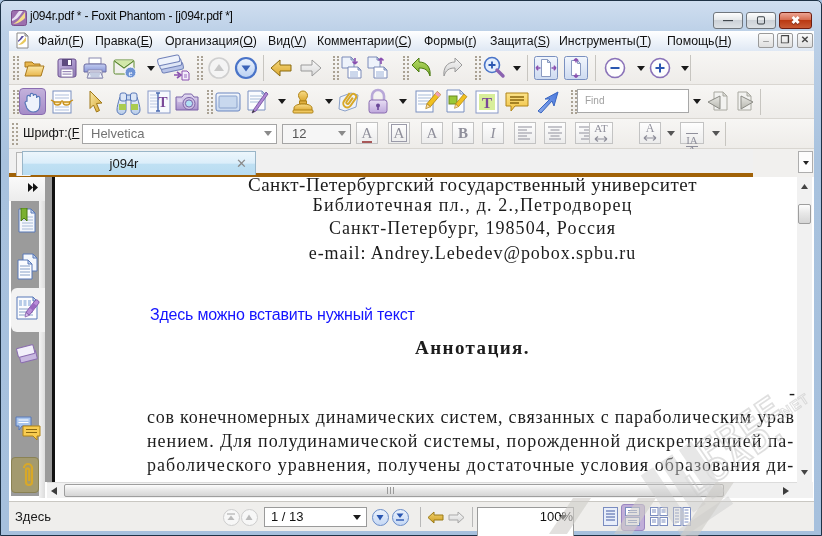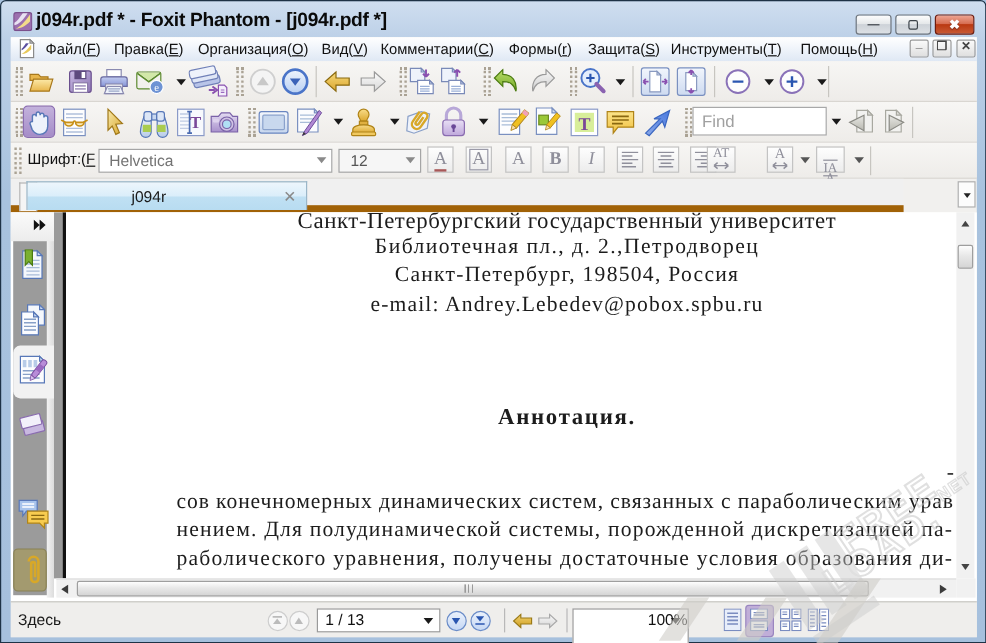--- a/index.html
+++ b/index.html
@@ -3,21 +3,21 @@
 <meta charset="utf-8">
 <style>
 html,body{margin:0;padding:0;}
 body{width:822px;height:536px;overflow:hidden;position:relative;
   font-family:"Liberation Sans",sans-serif;background:#a9c3e0;}
 #win{position:absolute;left:0;top:0;width:822px;height:536px;
   background:linear-gradient(180deg,#cfdef0 0%,#bcd0e7 6%,#a8c2de 30%,#a6c0dd 100%);
   border:1px solid #1e3246;border-radius:5px 5px 0 0;box-sizing:border-box;}
 
 #titlebar{position:absolute;left:0;top:0;width:822px;height:30px;}
-#apptitle{position:absolute;left:29px;top:8px;font-size:16px;font-weight:700;color:#0a0a0a;letter-spacing:-0.25px;}
+#apptitle{position:absolute;left:29px;top:8px;font-size:12px;font-weight:400;color:#0a0a0a;letter-spacing:-0.25px;}
 #appicon{position:absolute;left:10px;top:9px;width:16px;height:16px;}
 .wbtn{position:absolute;top:11px;height:17px;border-radius:3px;box-sizing:border-box;}
 #btnmin{left:712px;width:30px;background:linear-gradient(180deg,#fdfdfd,#e5e8ea 45%,#cdd2d8 50%,#dde1e5);border:1px solid #70767d;}
 #btnmax{left:745px;width:30px;background:linear-gradient(180deg,#fdfdfd,#e5e8ea 45%,#cdd2d8 50%,#dde1e5);border:1px solid #70767d;}
 #btncls{left:778px;width:33px;background:linear-gradient(180deg,#eda493,#d66e52 45%,#ba3912 50%,#c85a35);border:1px solid #6e1d10;}
 .wbtn span{position:absolute;left:0;right:0;text-align:center;color:#3c4349;font-weight:700;}
 
 #inner{position:absolute;left:8px;top:30px;width:805px;height:500px;background:#f1f0ee;}
 
 #menubar{position:absolute;left:0;top:0;width:805px;height:20px;
@@ -37,21 +37,21 @@
 .vsep{position:absolute;width:1px;background:#c7c5c0;}
 .ico{position:absolute;}
 .dd{position:absolute;width:0;height:0;border-left:4px solid transparent;border-right:4px solid transparent;border-top:5px solid #1a1a1a;}
 
 .combo{position:absolute;background:#fff;border:1px solid #a5a5a5;box-sizing:border-box;font-size:13px;color:#737373;}
 .combo .ca{position:absolute;right:4px;top:6px;width:0;height:0;border-left:4px solid transparent;border-right:4px solid transparent;border-top:5px solid #8a8a8a;}
 .fbtn{position:absolute;top:3px;width:22px;height:22px;background:linear-gradient(180deg,#fefefe,#ececec);
   border:1px solid #c3c3c3;box-sizing:border-box;color:#8f8f9b;
   font-family:"Liberation Serif",serif;font-size:15px;text-align:center;line-height:20px;}
 
-#tabbar{position:absolute;left:0;top:118px;width:744px;height:28px;background:#f0f0f0;border-bottom:6px solid #a16207;box-sizing:border-box;}
+#tabbar{position:absolute;left:0;top:118px;width:744px;height:28px;background:#f0f0f0;border-bottom:4px solid #a16207;box-sizing:border-box;}
 #tabnotch{position:absolute;left:7px;top:3px;width:13px;height:23px;background:#f5f5f5;border:1px solid #b5b5b5;border-bottom:none;}
 #tab1{position:absolute;left:13px;top:2px;width:234px;height:24px;padding-right:30px;box-sizing:border-box;
   background:linear-gradient(180deg,#f0f8fc,#d8eef8 55%,#bfe2f3 60%,#bado f0);
   background:linear-gradient(180deg,#edf6fc 0%,#dbeefa 48%,#bfe0f3 54%,#b8dcf1 100%);
   border:1px solid #9ab6c8;border-bottom:none;font-size:13px;color:#1a1a1a;text-align:center;line-height:24px;}
 #tabdd{position:absolute;left:789px;top:2px;width:15px;height:22px;background:#fcfcfc;border:1px solid #adadad;box-sizing:border-box;}
 
 #main{position:absolute;left:0;top:146px;width:805px;height:324px;background:#fff;}
 #sidetop{position:absolute;left:0;top:0;width:36px;height:24px;background:linear-gradient(180deg,#fafafa,#ececec);}
 #sidebar{position:absolute;left:2px;top:24px;width:28px;height:295px;background:#9b9b9b;}
@@ -428,21 +428,21 @@
       <svg class="ico" style="left:525px;top:4px;" width="28" height="26" viewBox="0 0 28 26">
           <path d="M4 22 L16 10 L11 10 L24 3 L20 17 L18 12 L7 24 Z" fill="url(#gar)" stroke="#3a66c0"></path>
           <defs>
             <linearGradient id="gar" x1="0" y1="1" x2="1" y2="0">
               <stop offset="0" stop-color="#8aa8e8"></stop>
               <stop offset="1" stop-color="#4a7ae0"></stop>
             </linearGradient>
           </defs>
         </svg>
       <div class="grip" style="left:562px;top:5px;height:24px;"></div>
-      <div style="position:absolute;left:568px;top:4px;width:112px;height:24px;background:#fff;border:1px solid #a8a8a8;box-sizing:border-box;color:#a0a0a0;font-size:14px;line-height:22px;padding-left:7px;">Find</div>
+      <div style="position:absolute;left:568px;top:4px;width:112px;height:24px;background:#fff;border:1px solid #a8a8a8;box-sizing:border-box;color:#a0a0a0;font-size:10px;line-height:22px;padding-left:7px;">Find</div>
       <div class="dd" style="left:684px;top:14px;"></div>
       <svg class="ico" style="left:695px;top:4px;" width="26" height="26" viewBox="0 0 26 26">
           <path d="M10 3 h9 l4 4 v14 h-13 z" fill="#f2f2f0" stroke="#a8a8a0"></path>
           <path d="M19 3 l4 4 h-4 z" fill="#ddddd8" stroke="#a8a8a0"></path>
           <path d="M16 7 L4 13 L16 20 Z" fill="url(#gpv)" stroke="#8a8a84"></path>
           <defs>
             <linearGradient id="gpv" x1="0" y1="0" x2="0" y2="1">
               <stop offset="0" stop-color="#e8e8e4"></stop>
               <stop offset="1" stop-color="#b8b8b0"></stop>
             </linearGradient>
@@ -497,20 +497,21 @@
       <div id="tabdd">
           <div style="position:absolute;left:4px;top:9px;width:0;height:0;border-left:3.5px solid transparent;border-right:3.5px solid transparent;border-top:4.5px solid #222;"></div>
         </div>
     </div>
     <div id="main">
       <div id="page">
         <div class="doc" style="left:0;top:-3px;width:835px;text-align:center;font-size:19px;letter-spacing:0.5px;">Санкт-Петербургский государственный университет</div>
         <div class="doc" style="left:0;top:18px;width:835px;text-align:center;font-size:18px;letter-spacing:1.18px;">Библиотечная пл., д. 2.,Петродворец</div>
         <div class="doc" style="left:0;top:41px;width:835px;text-align:center;font-size:18px;letter-spacing:1.05px;">Санкт-Петербург, 198504, Россия</div>
         <div class="doc" style="left:0;top:66px;width:835px;text-align:center;font-size:18px;letter-spacing:0.95px;">e-mail: Andrey.Lebedev@pobox.spbu.ru</div>
+        <div class="doc" style="left:95px;top:129px;font-family:'Liberation Sans',sans-serif;color:#1414ff;font-size:16px;letter-spacing:-0.2px;">Здесь можно вставить нужный текст</div>
         <div class="doc" style="left:0;top:160px;width:835px;text-align:center;font-size:19px;font-weight:bold;letter-spacing:1.4px;">Аннотация.</div>
         <div class="doc" style="left:734px;top:206px;font-size:18px;">-</div>
         <div class="doc" id="p2" style="left:92px;top:230px;font-size:18px;letter-spacing:0.77px;">сов конечномерных динамических систем, связанных с параболическим урав</div>
         <div class="doc" id="p4" style="left:92px;top:278px;font-size:18px;letter-spacing:1.03px;">раболического уравнения, получены достаточные условия образования ди-</div>
         <div class="doc" id="p3" style="left:92px;top:254px;font-size:18px;letter-spacing:0.98px;">нением. Для полудинамической системы, порожденной дискретизацией па-</div>
       </div>
       <div id="pageborder"></div>
       <div id="sidegap"></div>
       <div id="sidesplit"></div>
       <div id="sidetop">

